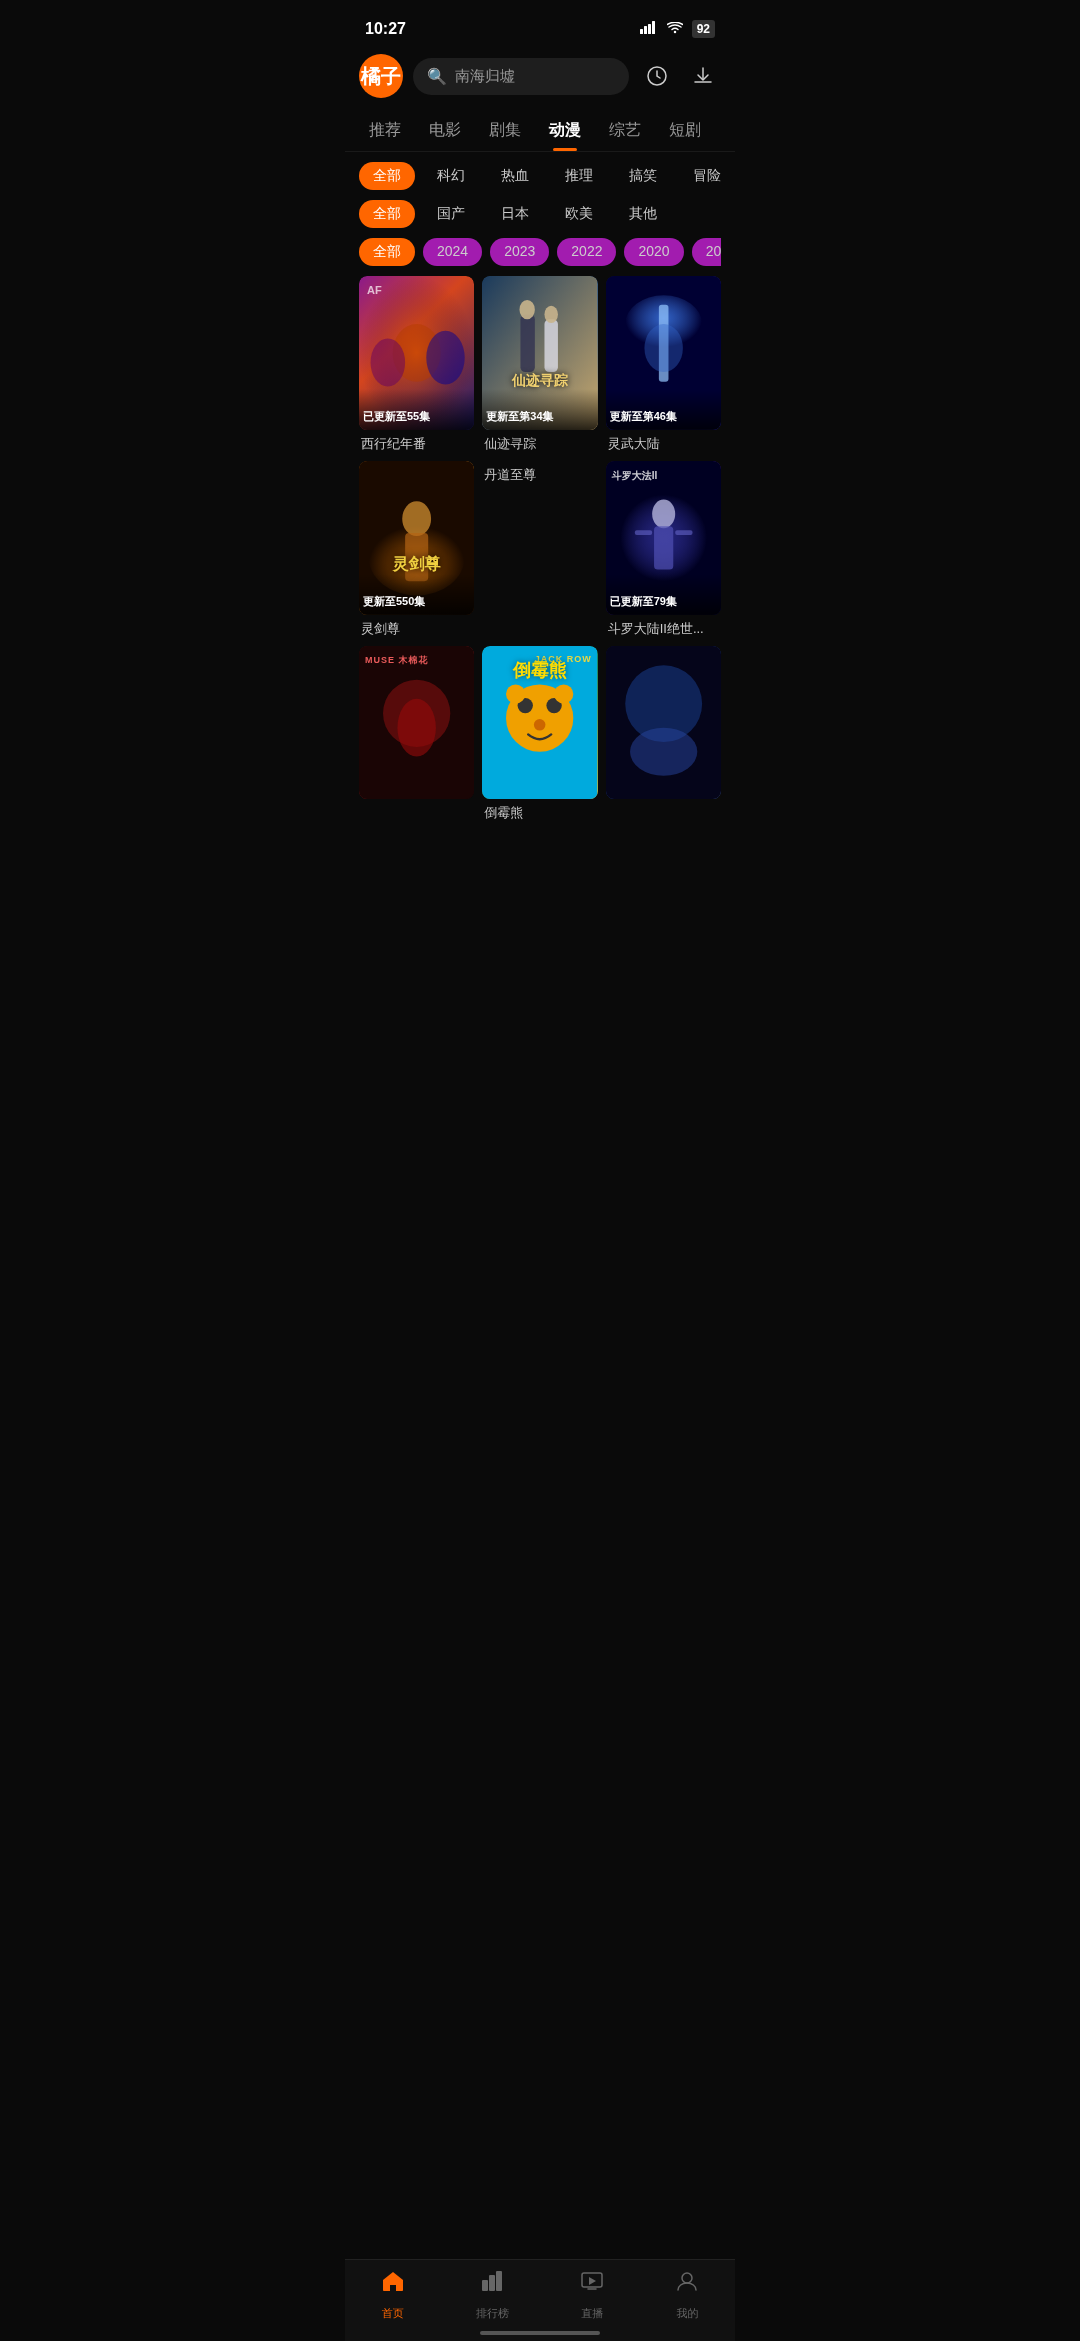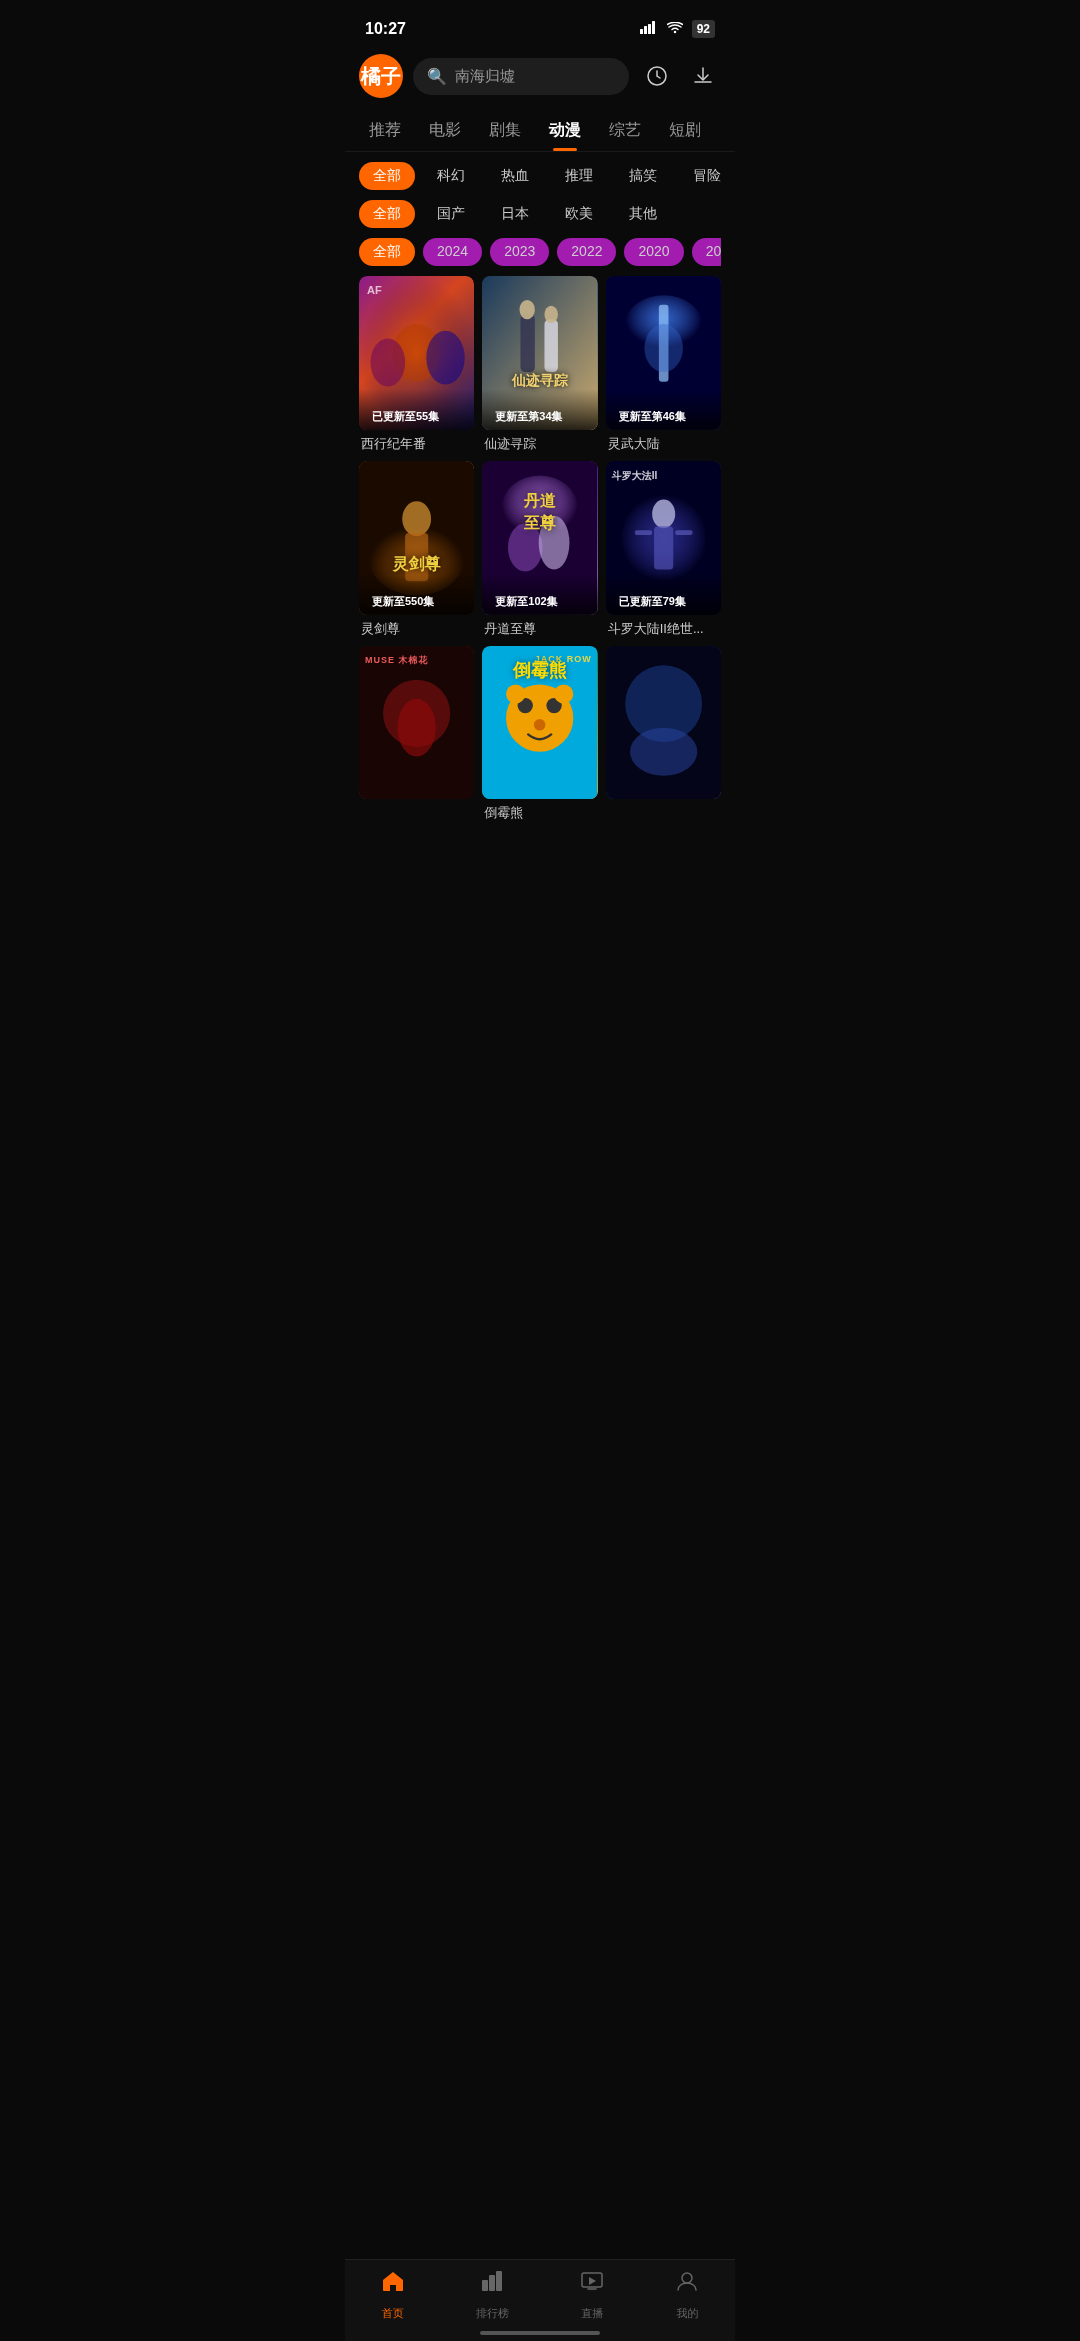--- a/index.html
+++ b/index.html
@@ -220,21 +220,21 @@
       color: rgba(255,255,255,0.3);
       position: relative;
       overflow: hidden;
     }
     .card-badge {
       position: absolute;
       bottom: 0;
       left: 0;
       right: 0;
       background: linear-gradient(transparent, rgba(0,0,0,0.8));
-      padding: 20px 13px 6px;
+      padding: 20px 4px 6px;
       font-size: 11px;
       color: #fff;
       text-align: left;
     }
     .card-title {
       font-size: 13px;
       color: #ccc;
       margin-top: 5px;
       padding: 0 2px;
       white-space: nowrap;
@@ -506,42 +506,20 @@
           </svg>
         </div>
         <div style="position:absolute;bottom:40px;left:0;right:0;text-align:center;font-size:16px;font-weight:900;color:#f0d040;text-shadow:0 0 8px #000;font-family:'PingFang SC',sans-serif;">灵剑尊</div>
         <div class="card-badge">更新至550集</div>
       </div>
     </div>
     <div class="card-title">灵剑尊</div>
   </div>
 
   <div class="content-card">
-    <div class="card-image">
-      <div class="card-bg card-5">
-        <div class="card-figure">
-          <svg width="100%" height="100%" viewBox="0 0 120 160">
-            <defs>
-              <radialGradient id="g5" cx="50%" cy="40%">
-                <stop offset="0%" stop-color="#cc88ff" stop-opacity="0.6"></stop>
-                <stop offset="100%" stop-color="#1a0033"></stop>
-              </radialGradient>
-            </defs>
-            <rect width="120" height="160" fill="#1a0033"></rect>
-            <ellipse cx="60" cy="50" rx="40" ry="35" fill="url(#g5)"></ellipse>
-
-            <ellipse cx="45" cy="90" rx="18" ry="25" fill="rgba(150,80,200,0.5)"></ellipse>
-            <ellipse cx="75" cy="85" rx="16" ry="28" fill="rgba(200,180,230,0.6)"></ellipse>
-          </svg>
-        </div>
-        <div style="position:absolute;top:30px;left:0;right:0;text-align:center;font-size:16px;font-weight:900;color:#f0d040;text-shadow:0 0 8px #000;font-family:'PingFang SC',sans-serif;">丹道</div>
-        <div style="position:absolute;top:52px;left:0;right:0;text-align:center;font-size:16px;font-weight:900;color:#f0d040;text-shadow:0 0 8px #000;font-family:'PingFang SC',sans-serif;">至尊</div>
-        <div class="card-badge">更新至102集</div>
-      </div>
-    </div>
     <div class="card-title">丹道至尊</div>
   </div>
 
   <div class="content-card">
     <div class="card-image">
       <div class="card-bg card-6">
         <div class="card-figure">
           <svg width="100%" height="100%" viewBox="0 0 120 160">
             <defs>
               <radialGradient id="g6" cx="50%" cy="50%">

